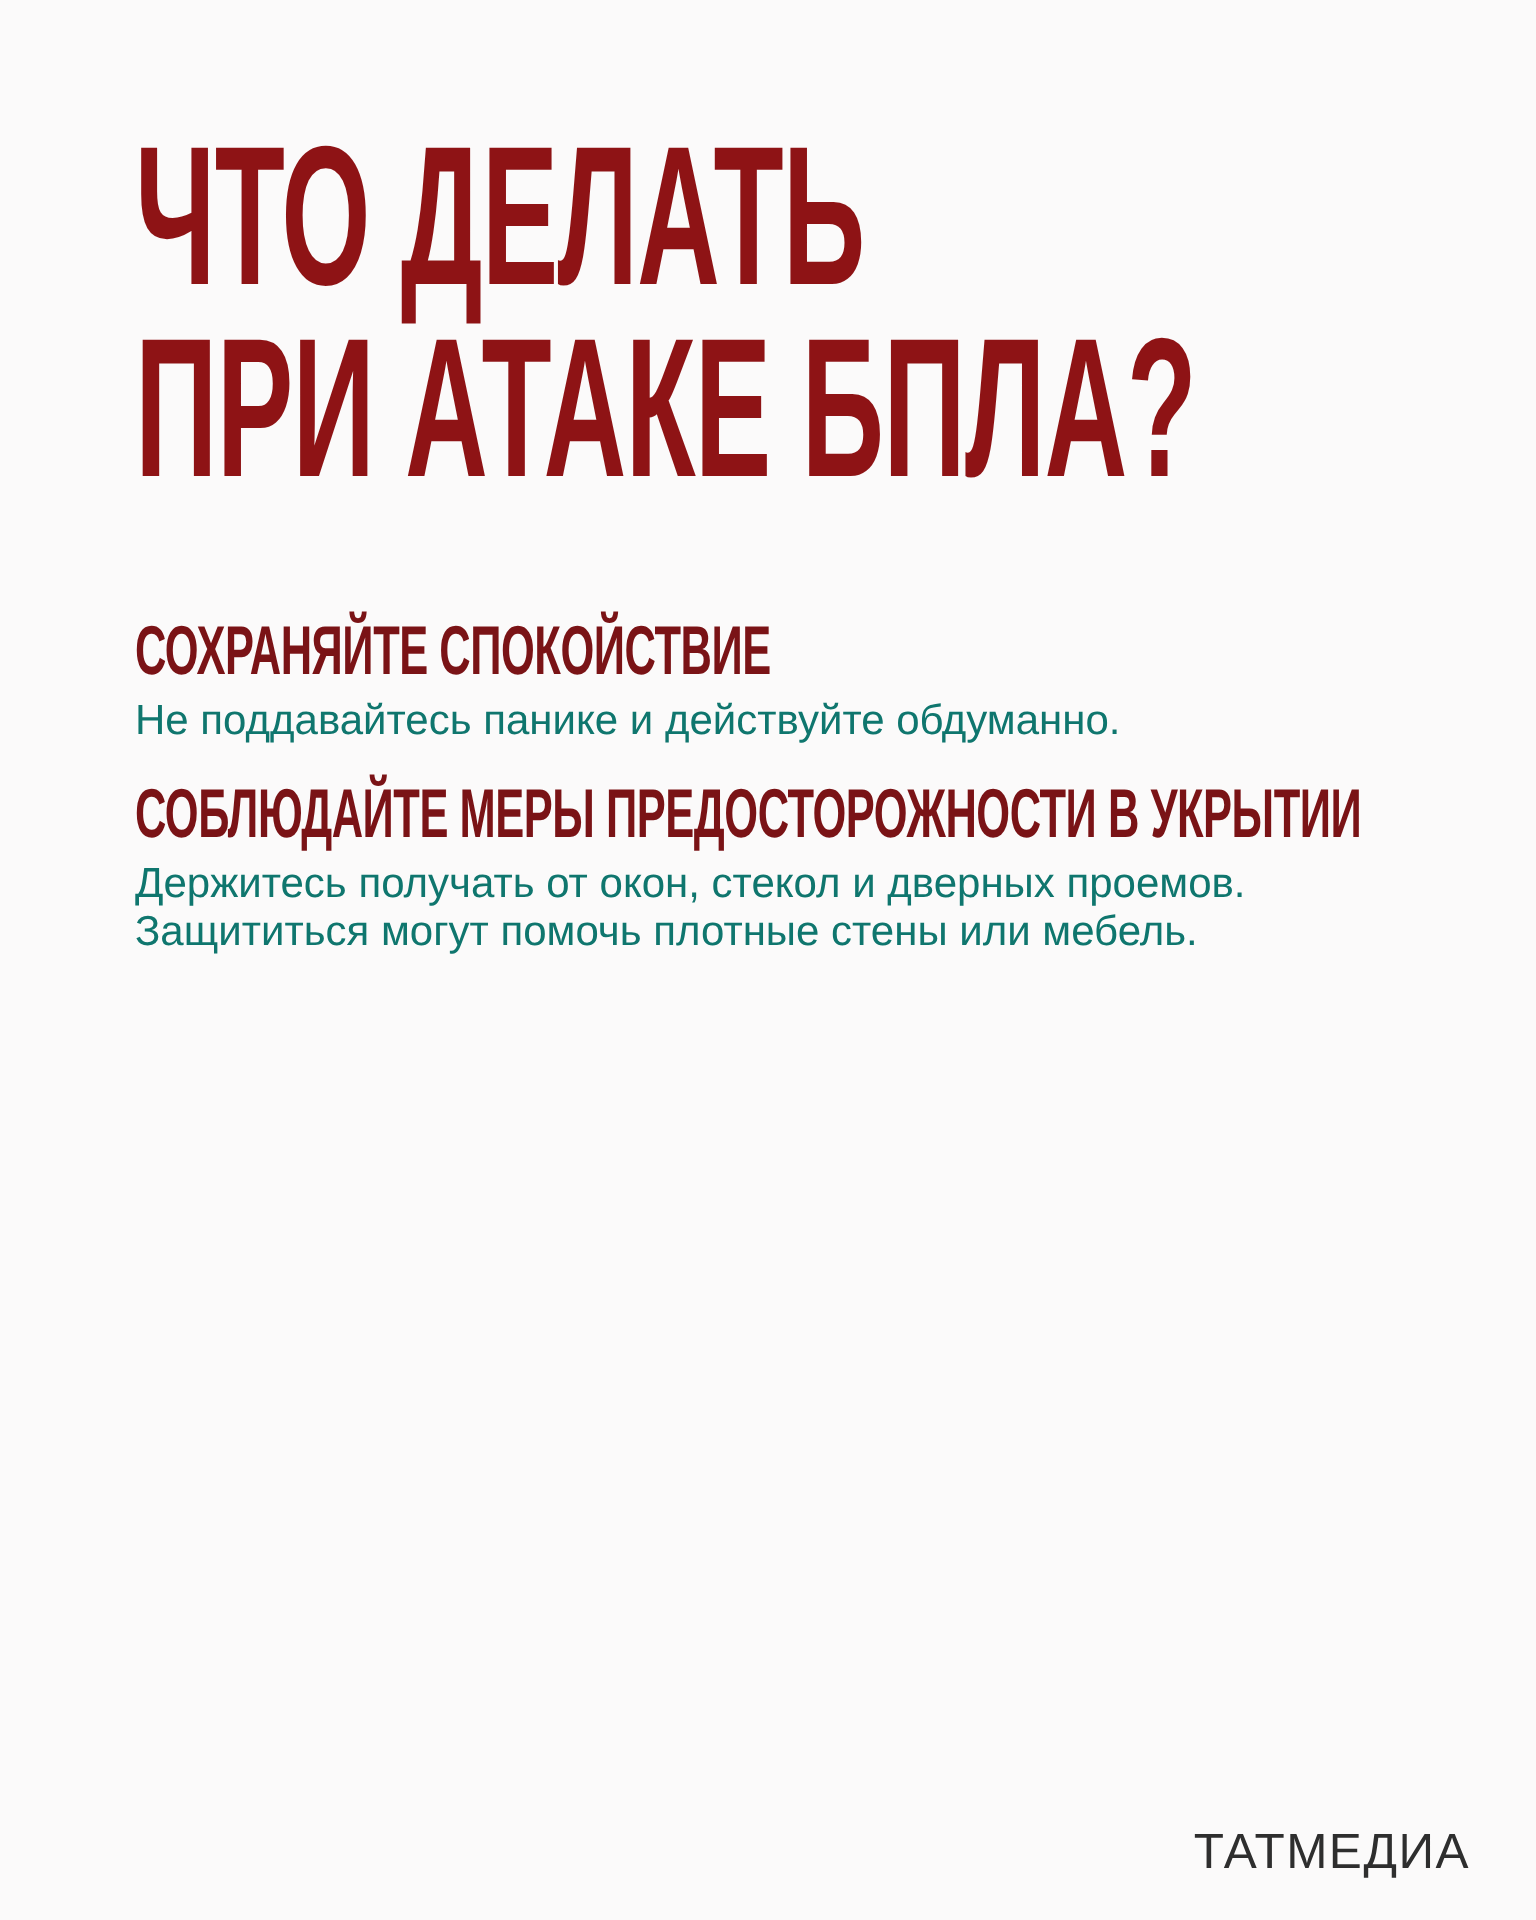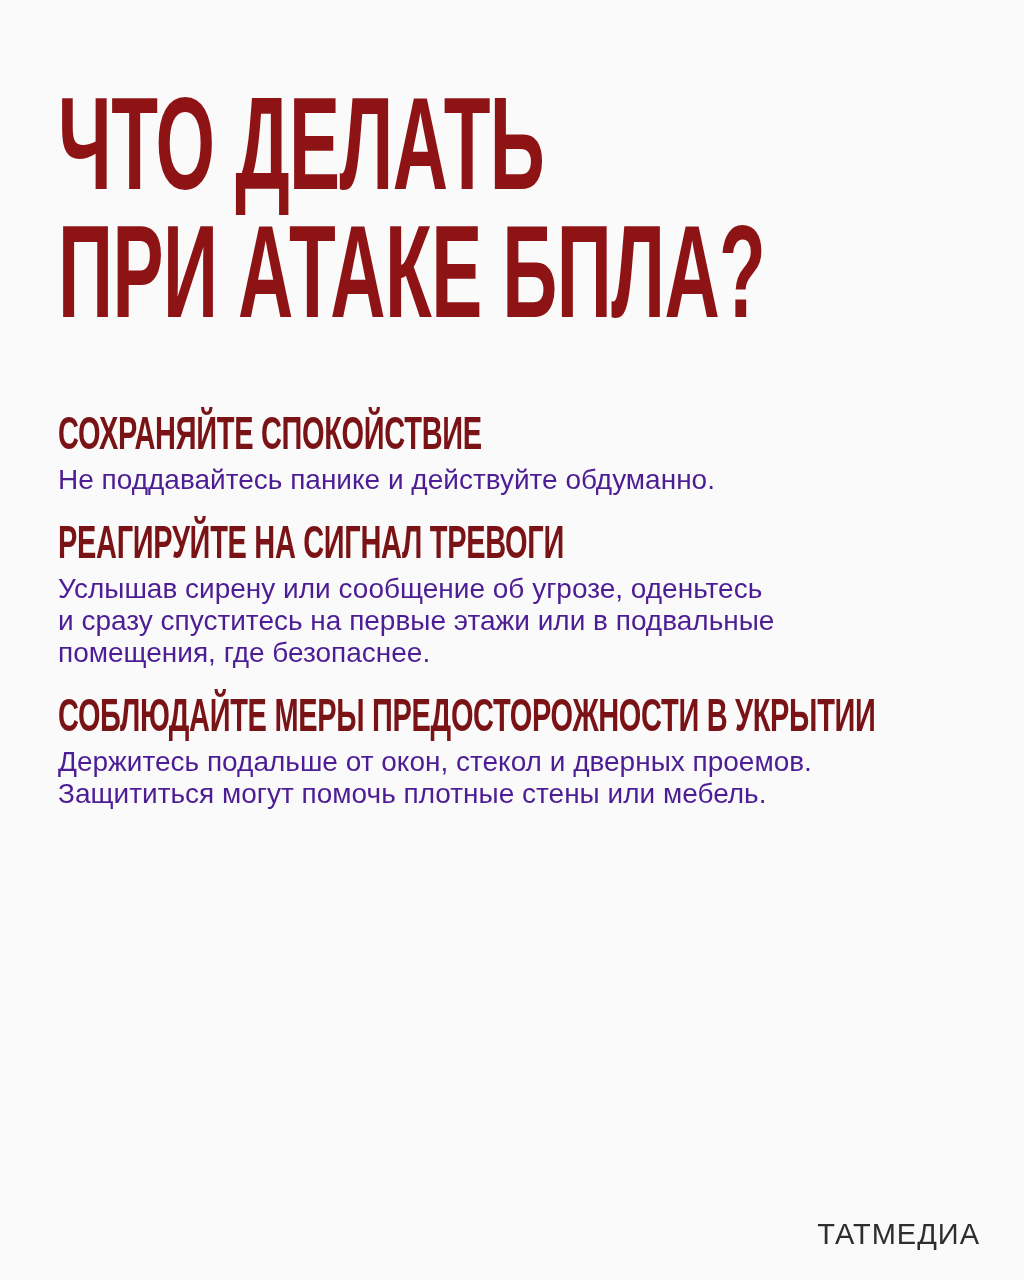--- a/index.html
+++ b/index.html
@@ -11,21 +11,21 @@
     height: 1280px;
     background: #fbfafa;
     overflow: hidden;
     font-family: "Liberation Sans", sans-serif;
     position: relative;
   }
   .poster {
     position: relative;
     width: 1024px;
     height: 1280px;
-    padding: 80px 40px 0 58px;
+    padding: 80px 40px 0 90px;
     box-sizing: border-box;
   }
   .poster-title {
     margin: 0 0 72px 0;
     font-size: 132px;
     line-height: 128px;
     font-weight: bold;
     color: #8e1315;
     letter-spacing: -1px;
     white-space: pre-line;
@@ -46,58 +46,52 @@
     white-space: nowrap;
     transform: scaleX(0.63);
     transform-origin: 0 50%;
     width: 1500px;
   }
   .section-body {
     margin: 0;
     font-size: 28px;
     line-height: 32px;
     font-weight: normal;
-    color: #4c1d95;
+    color: #0f766e;
     letter-spacing: 0;
     white-space: pre-line;
   }
   .footer-brand {
     position: absolute;
     top: 1216px;
     right: 44px;
-    font-size: 29px;
+    font-size: 33px;
     line-height: 36px;
     font-weight: normal;
     color: #2e2e2e;
     letter-spacing: 1px;
   }
 </style>
 </head>
 <body>
 
 <div class="poster">
 
   <h1 class="poster-title">ЧТО ДЕЛАТЬ
 ПРИ АТАКЕ БПЛА?</h1>
 
   <div class="section">
     <h2 class="section-heading">СОХРАНЯЙТЕ СПОКОЙСТВИЕ</h2>
     <p class="section-body">Не поддавайтесь панике и действуйте обдуманно.</p>
   </div>
 
 
-  <div class="section">
-    <h2 class="section-heading">РЕАГИРУЙТЕ НА СИГНАЛ ТРЕВОГИ</h2>
-    <p class="section-body">Услышав сирену или сообщение об угрозе, оденьтесь
-и сразу спуститесь на первые этажи или в подвальные
-помещения, где безопаснее.</p>
-  </div>
 
   <div class="section">
     <h2 class="section-heading">СОБЛЮДАЙТЕ МЕРЫ ПРЕДОСТОРОЖНОСТИ В УКРЫТИИ</h2>
-    <p class="section-body">Держитесь подальше от окон, стекол и дверных проемов.
+    <p class="section-body">Держитесь получать от окон, стекол и дверных проемов.
 Защититься могут помочь плотные стены или мебель.</p>
   </div>
 
 
   <div class="footer-brand">ТАТМЕДИА</div>
 
 </div>
 
 </body></html>

